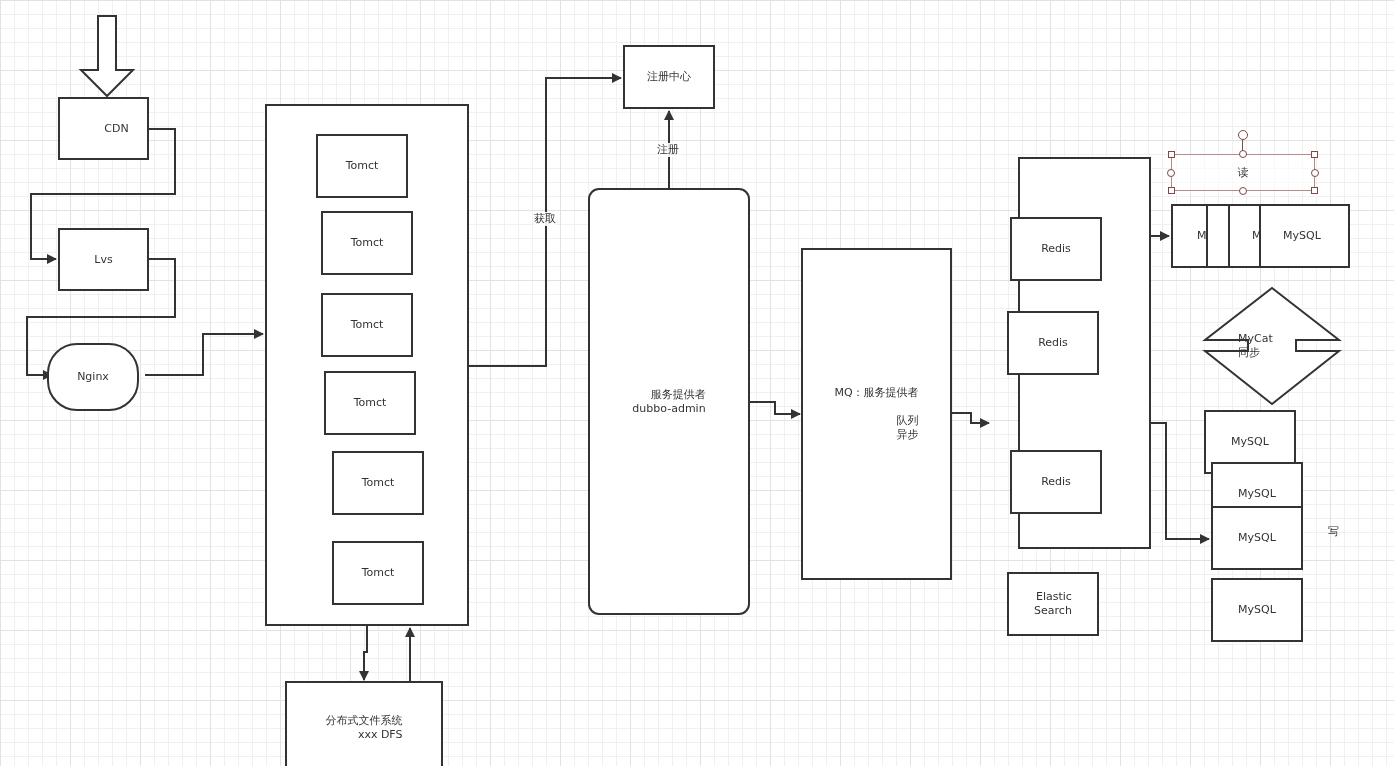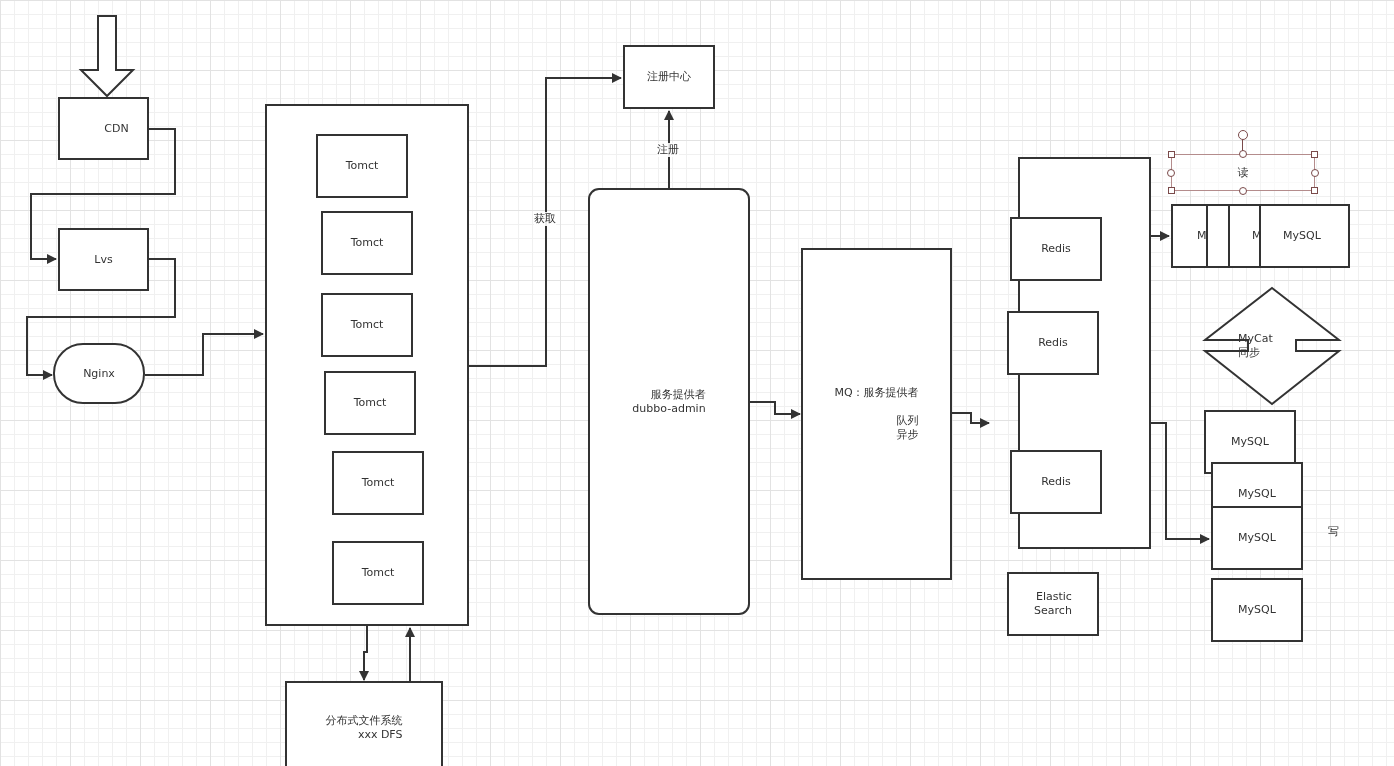--- a/index.html
+++ b/index.html
@@ -72,21 +72,21 @@
 
   <path d="M1272,288 L1339,340 L1296,340 L1296,351 L1339,351 L1272,404 L1205,351 L1248,351 L1248,340 L1205,340 Z" fill="#fff" stroke="#333" stroke-width="2"></path>
 </svg>
 
 <div class="node" style="left:58px;top:97px;width:91px;height:63px;padding-left:26px;">
   <span class="lbl">CDN</span>
 </div>
 <div class="node" style="left:58px;top:228px;width:91px;height:63px;">
   <span class="lbl">Lvs</span>
 </div>
-<div class="node" style="left:53px;top:343px;width:92px;height:61px;border-radius:30px;">
+<div class="node" style="left:47px;top:343px;width:92px;height:68px;border-radius:30px;">
   <span class="lbl">Nginx</span>
 </div>
 
 <div class="node" style="left:265px;top:104px;width:204px;height:522px;"></div>
 <div class="node" style="left:316px;top:134px;width:92px;height:64px;">
   <span class="lbl">Tomct</span>
 </div>
 <div class="node" style="left:321px;top:211px;width:92px;height:64px;">
   <span class="lbl">Tomct</span>
 </div>

